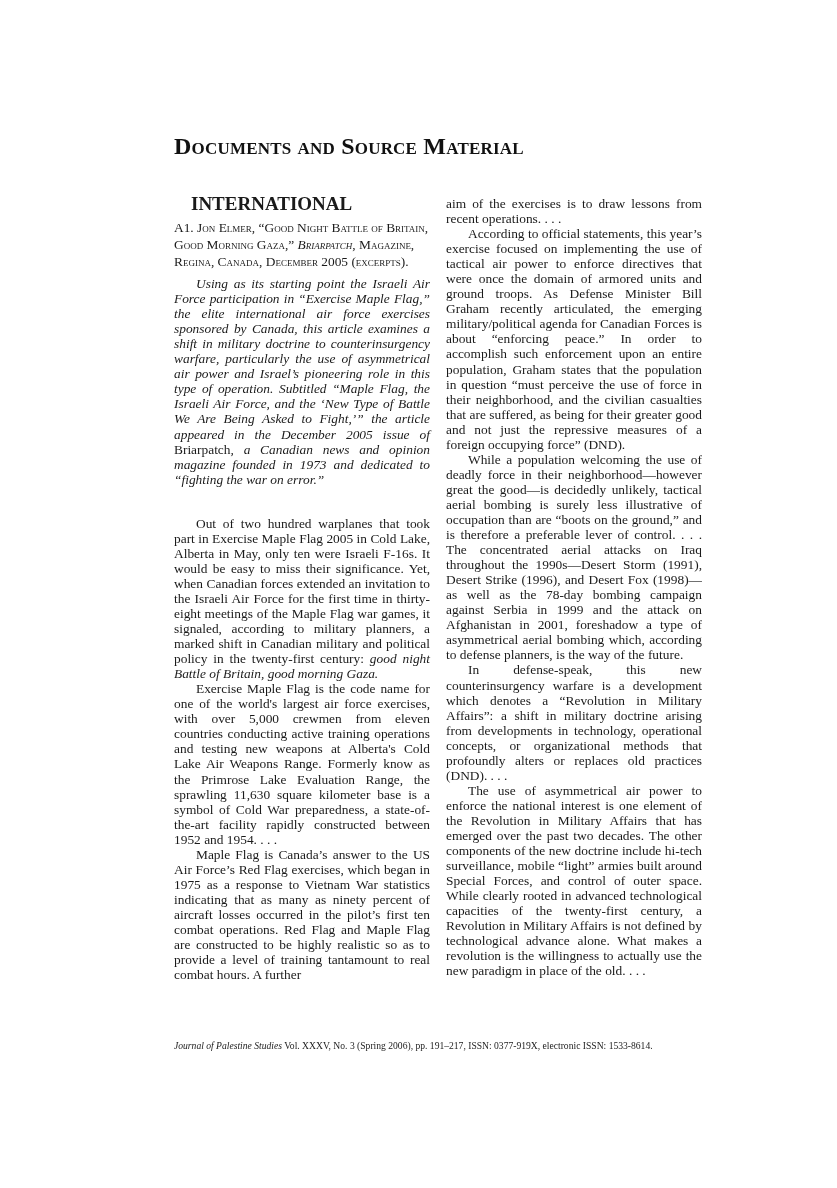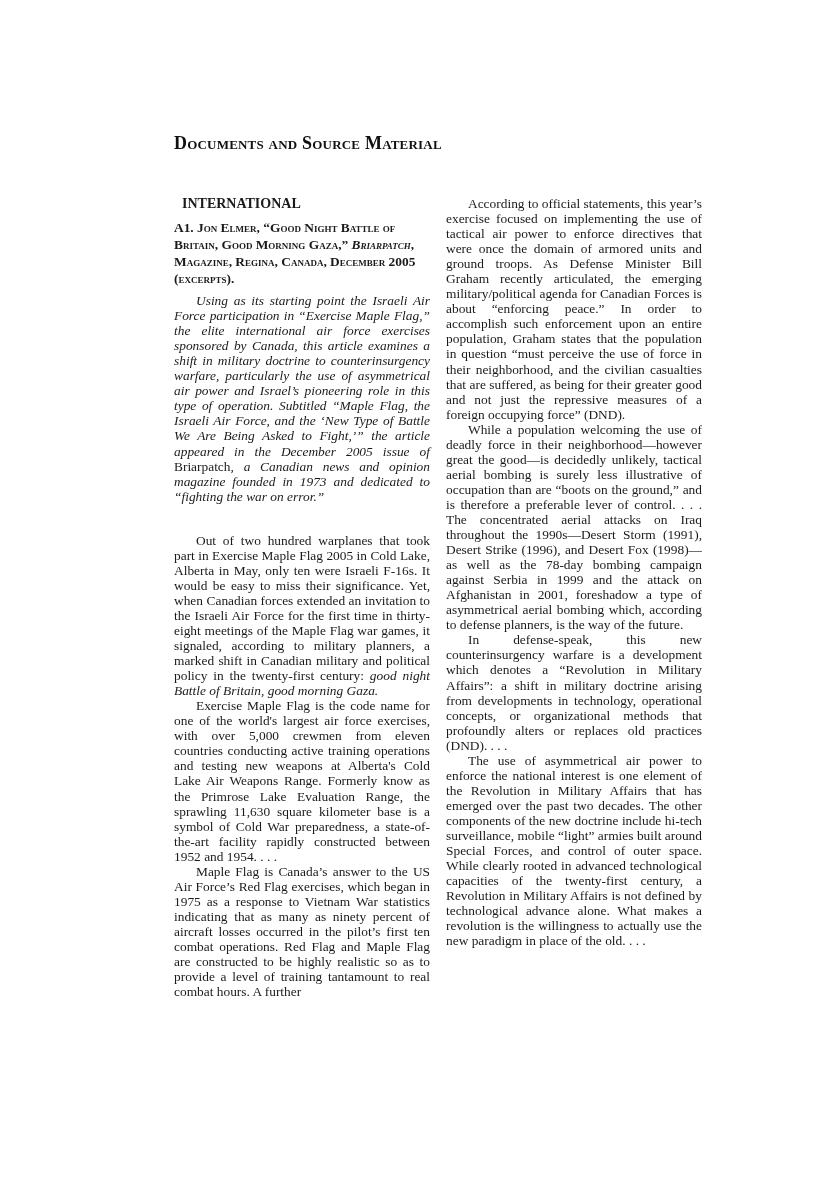--- a/index.html
+++ b/index.html
@@ -1,24 +1,24 @@
 <!DOCTYPE html>
 <html><head>
 <meta charset="utf-8">
 <style>
   html, body { margin: 0; padding: 0; background: #ffffff; }
   body { width: 837px; height: 1188px; position: relative; overflow: hidden;
          font-family: "Liberation Serif", "DejaVu Serif", serif; color: #1a1a1a; }
   .page-title { position: absolute; left: 174px; top: 133px; margin: 0;
-    font-size: 18px; font-weight: bold; font-variant: small-caps; letter-spacing: 0.2px; color: #111; }
+    font-size: 24px; font-weight: bold; font-variant: small-caps; letter-spacing: 0.2px; color: #111; }
   .col { position: absolute; top: 196px; width: 256px; font-size: 13.4px; line-height: 15.05px; }
   .col-left { left: 174px; }
   .col-right { left: 446px; }
-  .section-head { font-weight: bold; font-size: 14px; margin: 0 0 8px 8px; }
-  .doc-head { font-weight: bold; font-variant: small-caps; font-size: 13.4px; line-height: 17px; margin: 0 0 6px 0; }
+  .section-head { font-weight: bold; font-size: 19px; margin: 0 0 8px 17px; }
+  .doc-head { font-weight: normal; font-variant: small-caps; font-size: 13.4px; line-height: 17px; margin: 0 0 6px 0; }
   .doc-head .mag { font-style: italic; }
   p { margin: 0; text-align: justify; text-indent: 22px; hyphens: manual; }
   p.noindent { text-indent: 0; }
   .abstract { font-style: italic; margin-bottom: 29px; }
   .abstract .roman { font-style: normal; }
   .em { font-style: italic; margin-top: 28px; }
   .footer { position: absolute; left: 174px; top: 1040px; width: 560px;
     font-size: 9.6px; line-height: 11px; color: #222; }
   .footer .journal { font-style: italic; }
 </style>
@@ -35,20 +35,22 @@
     <span>“Good Night Battle of Britain, Good Morning Gaza,”</span>
     <span class="mag">Briarpatch</span><span>, Magazine, Regina, Canada, December 2005 (excerpts).</span>
   </div>
   <p class="abstract"><span>Using as its starting point the Israeli Air Force participation in “Exercise Maple Flag,” the elite international air force exercises sponsored by Canada, this article examines a shift in military doctrine to counterinsurgency warfare, particularly the use of asymmetrical air power and Israel’s pioneering role in this type of operation. Subtitled “Maple Flag, the Israeli Air Force, and the ‘New Type of Battle We Are Being Asked to Fight,’” the article appeared in the December 2005 issue of </span><span class="roman">Briarpatch</span><span>, a Canadian news and opinion magazine founded in 1973 and dedicated to “fighting the war on error.”</span></p>
   <p><span>Out of two hundred warplanes that took part in Exercise Maple Flag 2005 in Cold Lake, Alberta in May, only ten were Israeli F-16s. It would be easy to miss their significance. Yet, when Canadian forces extended an invitation to the Israeli Air Force for the first time in thirty-eight meetings of the Maple Flag war games, it signaled, according to military planners, a marked shift in Canadian military and political policy in the twenty-first century: </span><span class="em">good night Battle of Britain, good morning Gaza.</span></p>
   <p>Exercise Maple Flag is the code name for one of the world's largest air force exercises, with over 5,000 crewmen from eleven countries conducting active training operations and testing new weapons at Alberta's Cold Lake Air Weapons Range. Formerly know as the Primrose Lake Evaluation Range, the sprawling 11,630 square kilometer base is a symbol of Cold War preparedness, a state-of-the-art facility rapidly constructed between 1952 and 1954. . . .</p>
   <p>Maple Flag is Canada’s answer to the US Air Force’s Red Flag exercises, which began in 1975 as a response to Vietnam War statistics indicating that as many as ninety percent of aircraft losses occurred in the pilot’s first ten combat operations. Red Flag and Maple Flag are constructed to be highly realistic so as to provide a level of training tantamount to real combat hours. A further</p>
 </div>
 
 <div class="col col-right">
+  <p class="noindent">aim of the exercises is to draw lessons from recent operations. . . .</p>
   <p>According to official statements, this year’s exercise focused on implementing the use of tactical air power to enforce directives that were once the domain of armored units and ground troops. As Defense Minister Bill Graham recently articulated, the emerging military/political agenda for Canadian Forces is about “enforcing peace.” In order to accomplish such enforcement upon an entire population, Graham states that the population in question “must perceive the use of force in their neighborhood, and the civilian casualties that are suffered, as being for their greater good and not just the repressive measures of a foreign occupying force” (DND).</p>
   <p>While a population welcoming the use of deadly force in their neighborhood—however great the good—is decidedly unlikely, tactical aerial bombing is surely less illustrative of occupation than are “boots on the ground,” and is therefore a preferable lever of control. . . . The concentrated aerial attacks on Iraq throughout the 1990s—Desert Storm (1991), Desert Strike (1996), and Desert Fox (1998)—as well as the 78-day bombing campaign against Serbia in 1999 and the attack on Afghanistan in 2001, foreshadow a type of asymmetrical aerial bombing which, according to defense planners, is the way of the future.</p>
   <p>In defense-speak, this new counterinsurgency warfare is a development which denotes a “Revolution in Military Affairs”: a shift in military doctrine arising from developments in technology, operational concepts, or organizational methods that profoundly alters or replaces old practices (DND). . . .</p>
   <p>The use of asymmetrical air power to enforce the national interest is one element of the Revolution in Military Affairs that has emerged over the past two decades. The other components of the new doctrine include hi-tech surveillance, mobile “light” armies built around Special Forces, and control of outer space. While clearly rooted in advanced technological capacities of the twenty-first century, a Revolution in Military Affairs is not defined by technological advance alone. What makes a revolution is the willingness to actually use the new paradigm in place of the old. . . .</p>
 </div>
 
 <div class="footer">
+  <div><span class="journal">Journal of Palestine Studies</span><span> Vol. XXXV, No. 3 (Spring 2006), pp. 191–217,  ISSN: 0377-919X, electronic ISSN: 1533-8614.</span></div>
 </div>
 
 </body></html>

